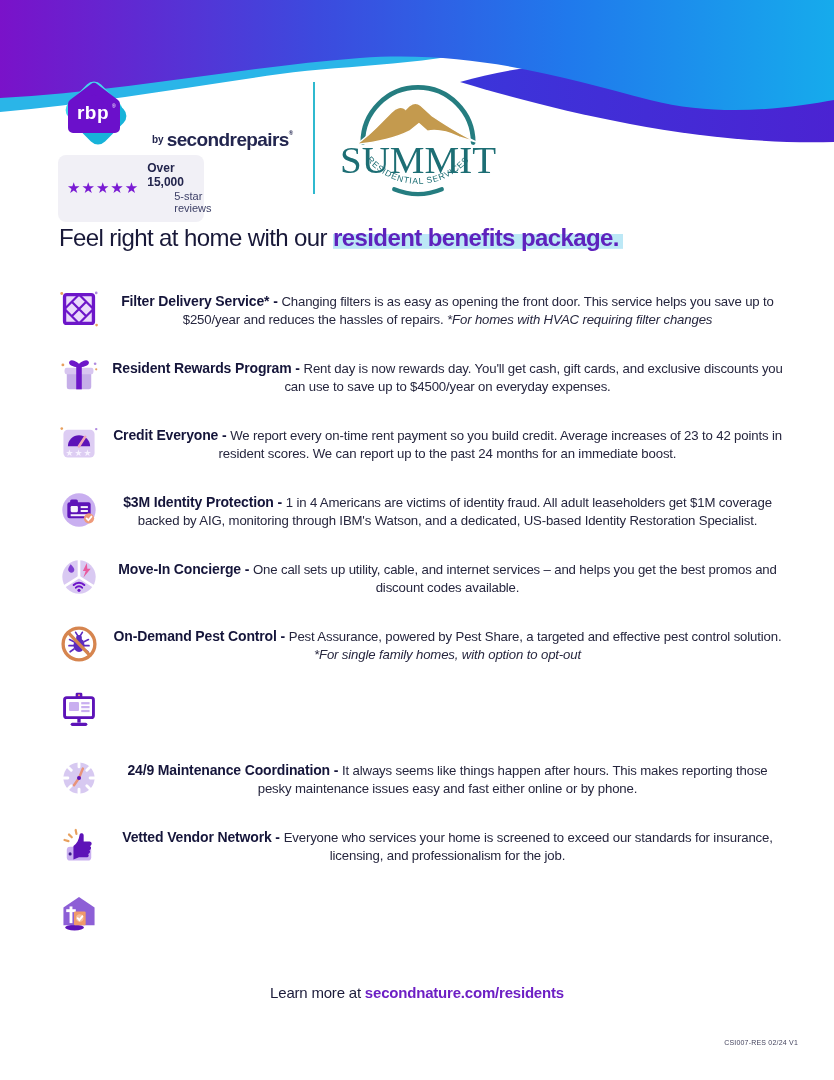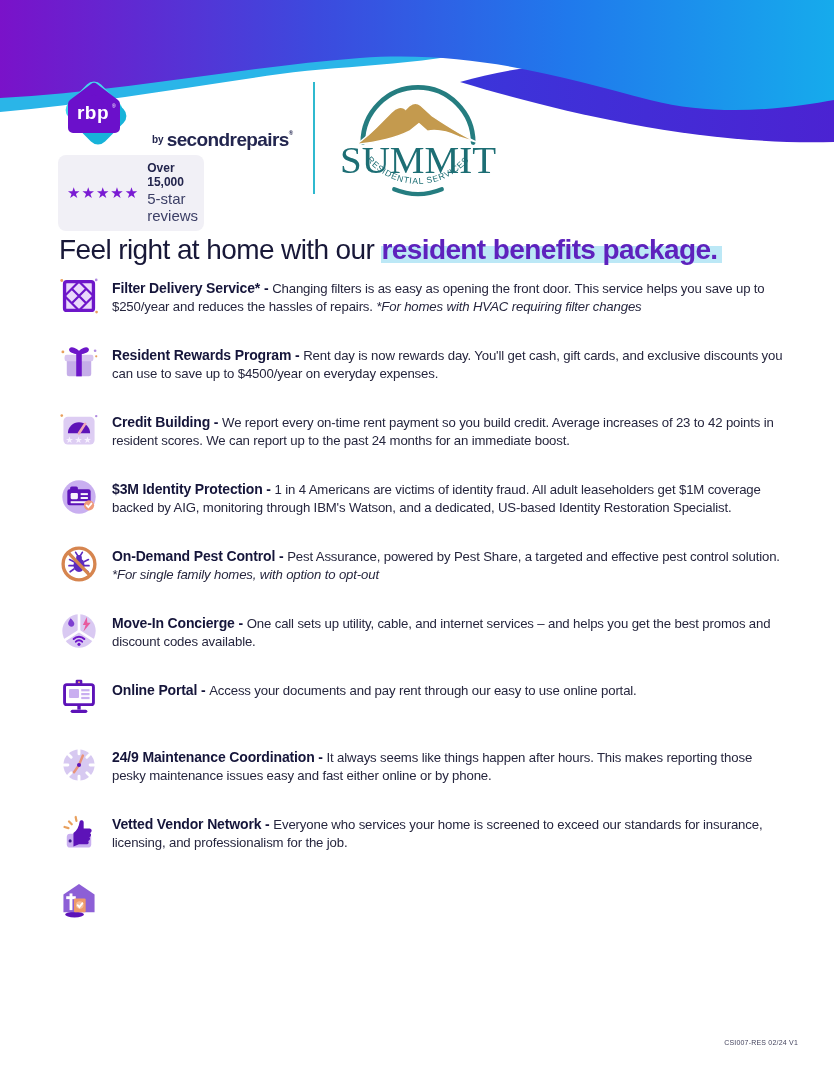--- a/index.html
+++ b/index.html
@@ -14,31 +14,31 @@
   .sn-block{display:flex;align-items:flex-start;gap:3px;}
   .sn-by{font-size:10px;font-weight:bold;color:#23264f;margin-top:3px;}
   .sn-words{display:flex;flex-direction:row;align-items:flex-end;line-height:0.92;
             font-weight:bold;font-size:19px;letter-spacing:-0.6px;color:#23264f;}
   .sn-words .reg{font-size:6px;vertical-align:top;}
   .badge{margin-top:7px;background:#f1f0f6;border-radius:8px;padding:7px 9px;
          display:flex;align-items:center;gap:8px;width:128px;}
   .stars{color:#7a1bd3;font-size:15px;letter-spacing:1px;white-space:nowrap;}
   .badge-txt{display:flex;flex-direction:column;line-height:1.15;}
   .badge-l1{font-size:12px;font-weight:bold;color:#23254d;}
-  .badge-l2{font-size:15px;color:#3c3f66;}
+  .badge-l2{font-size:11px;color:#3c3f66;margin-left:27px;}
   .divider{width:2px;height:112px;background:#2fb9cf;margin:6px 18px 0 20px;}
   
-  .headline{position:absolute;top:234px;left:59px;width:740px;font-size:28px;
+  .headline{position:absolute;top:224px;left:59px;width:740px;font-size:24px;
             letter-spacing:-0.6px;color:#181838;font-weight:500;white-space:nowrap;}
   .hl{color:#5e22bd;font-weight:bold;
       background-image:linear-gradient(#bce8f6,#bce8f6);
       background-repeat:no-repeat;background-size:100% 55%;background-position:0 85%;
       padding-right:4px;}
   
-  .benefits{position:absolute;top:279px;left:59px;width:724px;}
+  .benefits{position:absolute;top:292px;left:59px;width:724px;text-align:center;}
   .benefit{display:flex;align-items:flex-start;margin-bottom:30px;}
   .b-icon{flex:0 0 40px;width:40px;height:40px;margin-right:13px;margin-top:-3px;}
   .b-icon svg{width:40px;height:40px;display:block;}
   .b-text{font-size:13.2px;line-height:1.33;letter-spacing:-0.15px;color:#26263e;max-width:672px;}
   .b-title{font-weight:bold;font-size:14px;color:#15153a;}
   .b-note{font-style:italic;}
   
   .learn{position:absolute;top:984px;left:0;width:100%;text-align:center;
          font-size:15px;color:#1b1b3a;letter-spacing:-0.2px;}
   .learn .link{color:#6d1fc4;font-weight:bold;cursor:pointer;}
@@ -154,40 +154,63 @@
         <svg viewBox="0 0 36 36">
           <rect x="4" y="6" width="28" height="25" rx="4" fill="#ddcdf3"></rect>
           <path d="M8 21 A 10 10 0 0 1 28 21 Z" fill="#5d13b8"></path>
           <line x1="18" y1="21" x2="23.5" y2="12.5" stroke="#f0a8b8" stroke-width="2.4" stroke-linecap="round"></line>
           <text x="18" y="29.5" text-anchor="middle" font-size="8" fill="#f7f2ff" letter-spacing="1">★★★</text>
           <circle cx="2.5" cy="5" r="1.2" fill="#e8a05e"></circle>
             <circle cx="33.5" cy="5.5" r="1.1" fill="#b08ae0"></circle>
         </svg>
       </span>
       <div class="b-text">
-        <span class="b-title">Credit Building</span><span class="b-title"> - </span><span>We report every on-time rent payment so you build credit. Average increases of 23 to 42 points in resident scores. We can report up to the past 24 months for an immediate boost.</span><em class="b-note"></em>
+        <span class="b-title">Credit Everyone</span><span class="b-title"> - </span><span>We report every on-time rent payment so you build credit. Average increases of 23 to 42 points in resident scores. We can report up to the past 24 months for an immediate boost.</span><em class="b-note"></em>
       </div>
     </div>
 
     <div class="benefit">
       <span class="b-icon">
         <svg viewBox="0 0 36 36">
           <circle cx="18" cy="18" r="15" fill="#c9aff0"></circle>
           <rect x="10" y="8.5" width="7" height="5" rx="1.5" fill="#5d13b8"></rect>
           <rect x="7.5" y="11" width="21" height="14.5" rx="2" fill="#5d13b8"></rect>
           <rect x="10.5" y="14.5" width="6.5" height="5.5" rx="1" fill="#ffffff" opacity="0.95"></rect>
           <rect x="19.5" y="14.5" width="6.5" height="1.8" fill="#ffffff" opacity="0.95"></rect>
           <rect x="19.5" y="18" width="6.5" height="1.8" fill="#ffffff" opacity="0.95"></rect>
           <rect x="10.5" y="21.8" width="15.5" height="1.8" fill="#ffffff" opacity="0.95"></rect>
           <circle cx="27" cy="25.5" r="4.6" fill="#ef9a7a"></circle>
           <path d="M24.8 25.5 L26.4 27.2 L29.2 23.9" stroke="#ffffff" stroke-width="1.6" fill="none" stroke-linecap="round"></path>
         </svg>
       </span>
       <div class="b-text">
         <span class="b-title">$3M Identity Protection</span><span class="b-title"> - </span><span>1 in 4 Americans are victims of identity fraud. All adult leaseholders get $1M coverage backed by AIG, monitoring through IBM's Watson, and a dedicated, US-based Identity Restoration Specialist.</span><em class="b-note"></em>
+      </div>
+    </div>
+
+    <div class="benefit">
+      <span class="b-icon">
+        <svg viewBox="0 0 36 36">
+          <circle cx="18" cy="18" r="15" fill="#d9c9f2"></circle>
+          <g stroke="#ffffff" stroke-width="2.4">
+            <line x1="18" y1="18" x2="18" y2="2.5"></line>
+            <line x1="18" y1="18" x2="4.8" y2="26.5"></line>
+            <line x1="18" y1="18" x2="31.2" y2="26.5"></line>
+          </g>
+          <path d="M10.5 6.5 C 8.2 9.8, 7.5 11.6, 9.2 13.3 C 10.8 14.9, 13.6 14.2, 13.8 11.8 C 14 9.9, 12.2 8.4, 10.5 6.5 Z" fill="#7d3fd0"></path>
+          <path d="M25 5.5 L21.5 12.5 L24 12.5 L22 18.5 L28.5 10.5 L25.5 10.5 Z" fill="#e85a9e"></path>
+          <g stroke="#6d16c9" stroke-width="1.8" fill="none" stroke-linecap="round">
+            <path d="M13.2 25.2 A 6.6 6.6 0 0 1 22.8 25.2"></path>
+            <path d="M15.2 27.6 A 3.8 3.8 0 0 1 20.8 27.6"></path>
+          </g>
+          <circle cx="18" cy="30" r="1.4" fill="#6d16c9"></circle>
+        </svg>
+      </span>
+      <div class="b-text">
+        <span class="b-title">Move-In Concierge</span><span class="b-title"> - </span><span>One call sets up utility, cable, and internet services – and helps you get the best promos and discount codes available.</span><em class="b-note"></em>
       </div>
     </div>
 
     <div class="benefit">
       <span class="b-icon">
         <svg viewBox="0 0 36 36">
           <ellipse cx="18" cy="19" rx="5" ry="6.2" fill="#5d2bbf"></ellipse>
           <circle cx="18" cy="12.5" r="2.6" fill="#5d2bbf"></circle>
           <g stroke="#5d2bbf" stroke-width="1.5" fill="none" stroke-linecap="round">
             <line x1="13.5" y1="16" x2="9.5" y2="14"></line>
@@ -204,57 +227,31 @@
         </svg>
       </span>
       <div class="b-text">
         <span class="b-title">On-Demand Pest Control</span><span class="b-title"> - </span><span>Pest Assurance, powered by Pest Share, a targeted and effective pest control solution. </span><em class="b-note">*For single family homes, with option to opt-out</em>
       </div>
     </div>
 
     <div class="benefit">
       <span class="b-icon">
         <svg viewBox="0 0 36 36">
-          <circle cx="18" cy="18" r="15" fill="#d9c9f2"></circle>
-          <g stroke="#ffffff" stroke-width="2.4">
-            <line x1="18" y1="18" x2="18" y2="2.5"></line>
-            <line x1="18" y1="18" x2="4.8" y2="26.5"></line>
-            <line x1="18" y1="18" x2="31.2" y2="26.5"></line>
-          </g>
-          <path d="M10.5 6.5 C 8.2 9.8, 7.5 11.6, 9.2 13.3 C 10.8 14.9, 13.6 14.2, 13.8 11.8 C 14 9.9, 12.2 8.4, 10.5 6.5 Z" fill="#7d3fd0"></path>
-          <path d="M25 5.5 L21.5 12.5 L24 12.5 L22 18.5 L28.5 10.5 L25.5 10.5 Z" fill="#e85a9e"></path>
-          <g stroke="#6d16c9" stroke-width="1.8" fill="none" stroke-linecap="round">
-            <path d="M13.2 25.2 A 6.6 6.6 0 0 1 22.8 25.2"></path>
-            <path d="M15.2 27.6 A 3.8 3.8 0 0 1 20.8 27.6"></path>
-          </g>
-          <circle cx="18" cy="30" r="1.4" fill="#6d16c9"></circle>
-        </svg>
-      </span>
-      <div class="b-text">
-        <span class="b-title">Move-In Concierge</span><span class="b-title"> - </span><span>One call sets up utility, cable, and internet services – and helps you get the best promos and discount codes available.</span><em class="b-note"></em>
-      </div>
-    </div>
-
-    <div class="benefit">
-      <span class="b-icon">
-        <svg viewBox="0 0 36 36">
           <rect x="15" y="1.5" width="6" height="5" rx="1.2" fill="#5d13b8"></rect>
           <circle cx="18" cy="4" r="1" fill="#ef9a7a"></circle>
           <rect x="5" y="6" width="26" height="18" rx="2" fill="#ffffff" stroke="#5d13b8" stroke-width="2.6"></rect>
           <rect x="9" y="10" width="9" height="8" rx="1" fill="#c9aff0"></rect>
           <rect x="20" y="10" width="7.5" height="2" fill="#c9aff0"></rect>
           <rect x="20" y="13.5" width="7.5" height="2" fill="#c9aff0"></rect>
           <rect x="20" y="17" width="7.5" height="2" fill="#c9aff0"></rect>
           <rect x="16.5" y="24" width="3" height="4.5" fill="#5d13b8"></rect>
           <rect x="10.5" y="28.5" width="15" height="3" rx="1.5" fill="#5d13b8"></rect>
         </svg>
       </span>
-      <div class="b-text">
-        <span class="b-title">Online Portal</span><span class="b-title"> - </span><span>Access your documents and pay rent through our easy to use online portal.</span><em class="b-note"></em>
-      </div>
     </div>
 
     <div class="benefit">
       <span class="b-icon">
         <svg viewBox="0 0 36 36">
           <circle cx="18" cy="18" r="14" fill="#d7c9f1"></circle>
           <g stroke="#ffffff" stroke-width="2.6" stroke-linecap="round">
             <line x1="18" y1="4.5" x2="18" y2="8"></line>
               <line x1="18" y1="28" x2="18" y2="31.5"></line>
             <line x1="4.5" y1="18" x2="8" y2="18"></line>
@@ -301,15 +298,19 @@
           <rect x="6.5" y="15.5" width="8.6" height="2.6" fill="#ffffff"></rect>
           <rect x="13.5" y="17.5" width="10.5" height="12.5" rx="1" fill="#ef9a6a"></rect>
           <circle cx="18.7" cy="23.5" r="3.4" fill="#ffffff" opacity="0.35"></circle>
           <path d="M16.8 23.6 L18.3 25.2 L21 21.9" stroke="#ffffff" stroke-width="1.7" fill="none" stroke-linecap="round"></path>
         </svg>
       </span>
     </div>
 
   </div>
 
+  <div class="learn">
+    <span>Learn more at</span>
+    <span class="link">secondnature.com/residents</span>
+  </div>
   <div class="doccode">CSI007-RES 02/24 V1</div>
 
 </div>
 
 </body></html>

